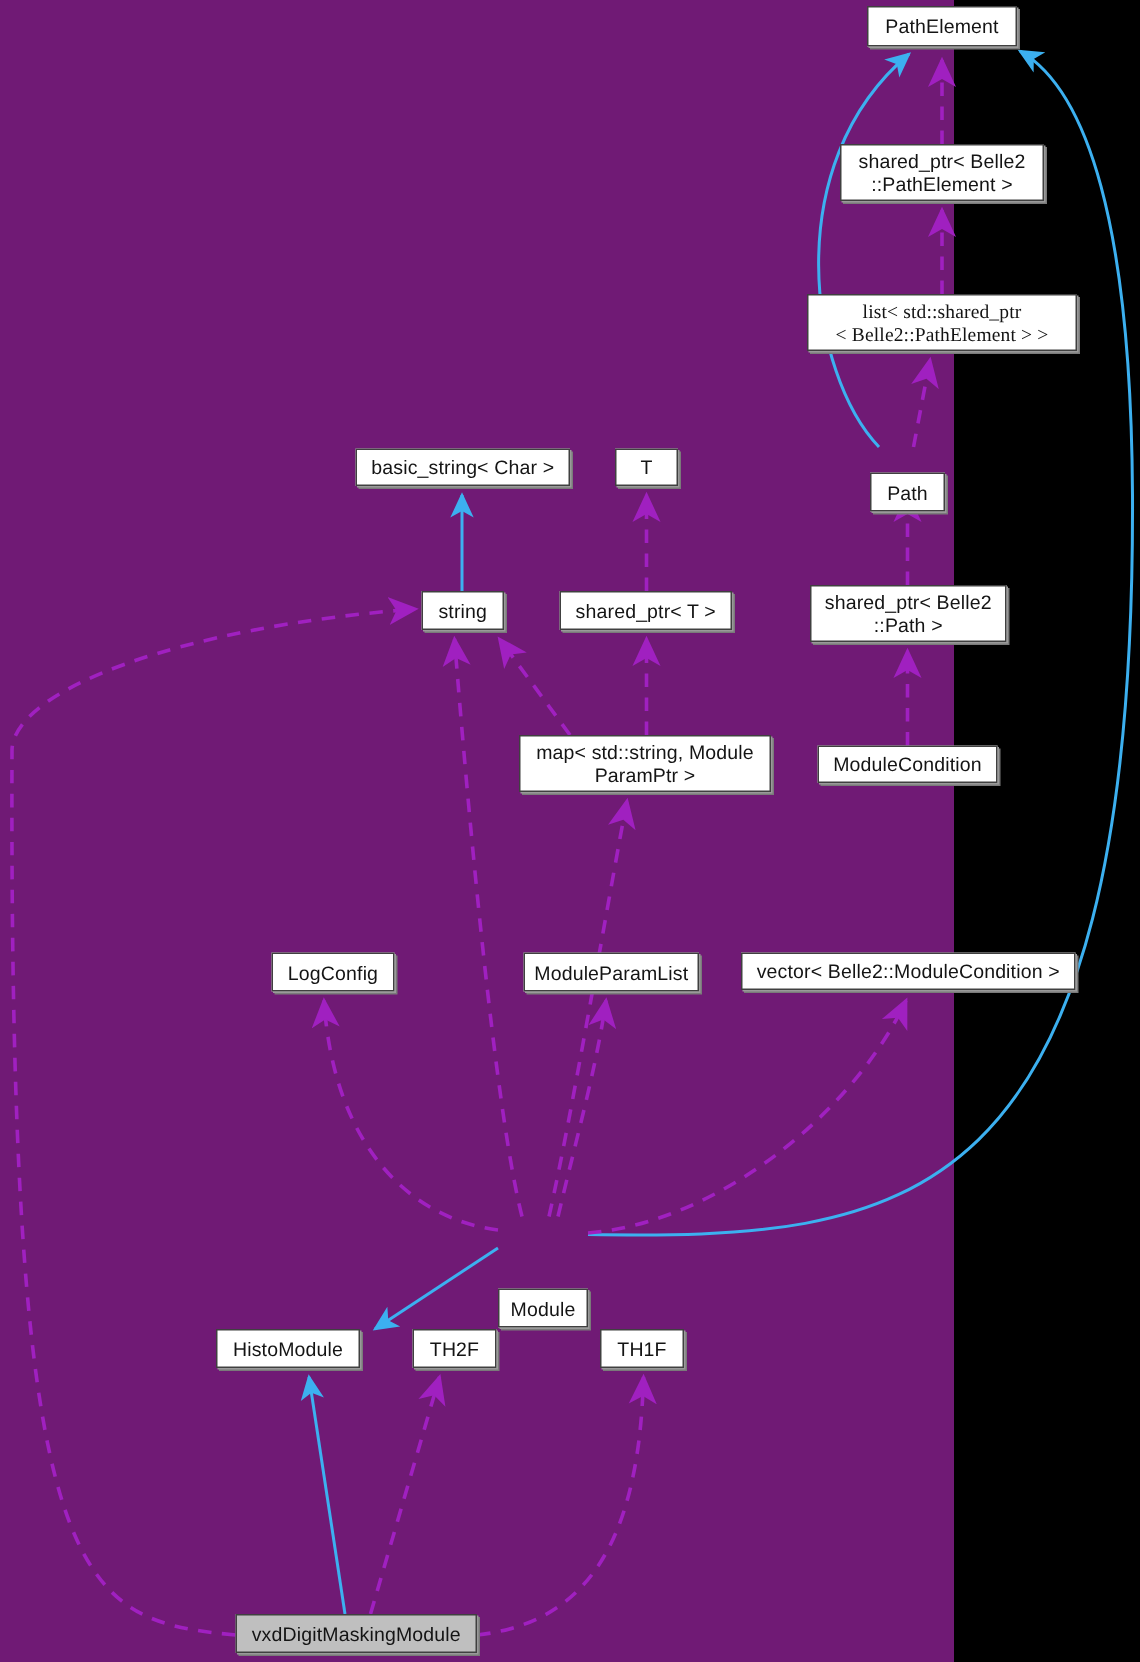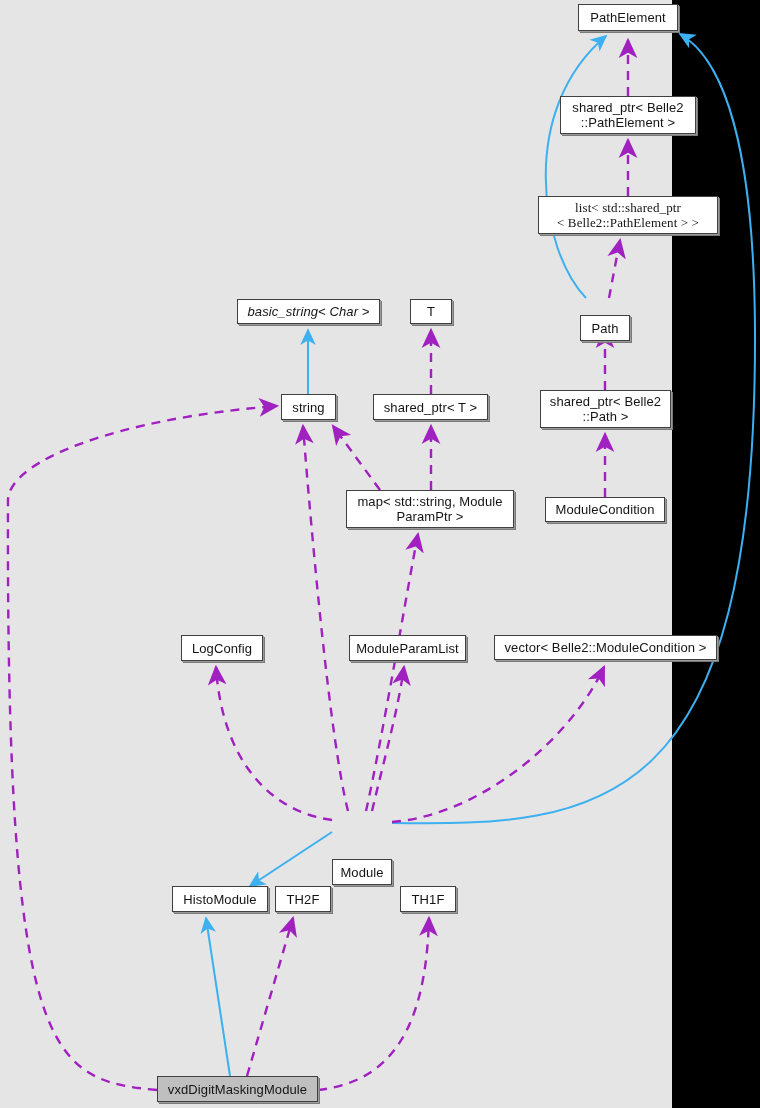--- a/index.html
+++ b/index.html
@@ -10,22 +10,21 @@
   body {
     width: 760px;
     height: 1108px;
     font-family: "Liberation Sans", sans-serif;
     overflow: hidden;
   }
   #diagram-root {
     position: relative;
     width: 636px;
     height: 1108px;
-    background: #e5e5e5;
-    padding-left: 36px;
+    background: #701a75;
   }
   svg#edge-layer {
     position: absolute;
     left: 0;
     top: 0;
     width: 760px;
     height: 1108px;
     pointer-events: none;
   }
   .uml-node {
@@ -94,32 +93,32 @@
       </g>
   </svg>
 
   <div id="nodes-group">
       <div class="uml-node" style="left: 578px; top: 4px; width: 100px; height: 27px;"><span class="node-label">PathElement</span></div>
       <div class="uml-node" style="left: 560px; top: 96px; width: 136px; height: 38px;"><span class="node-label">shared_ptr&lt; Belle2
 ::PathElement &gt;</span></div>
       <div class="uml-node" style="left: 538px; top: 196px; width: 180px; height: 38px; font-family: Liberation Serif, serif;"><span class="node-label">list&lt; std::shared_ptr
 &lt; Belle2::PathElement &gt; &gt;</span></div>
       <div class="uml-node" style="left: 580px; top: 315px; width: 50px; height: 26px;"><span class="node-label">Path</span></div>
-      <div class="uml-node" style="left: 237px; top: 299px; width: 143px; height: 25px; font-style: italic;"><span class="node-label">basic_string&lt; Char &gt;</span></div>
+      <div class="uml-node" style="left: 237px; top: 299px; width: 143px; height: 25px;"><span class="node-label">basic_string&lt; Char &gt;</span></div>
       <div class="uml-node" style="left: 410px; top: 299px; width: 42px; height: 25px;"><span class="node-label">T</span></div>
       <div class="uml-node" style="left: 281px; top: 394px; width: 55px; height: 26px;"><span class="node-label">string</span></div>
       <div class="uml-node" style="left: 373px; top: 394px; width: 115px; height: 26px;"><span class="node-label">shared_ptr&lt; T &gt;</span></div>
       <div class="uml-node" style="left: 540px; top: 390px; width: 131px; height: 38px;"><span class="node-label">shared_ptr&lt; Belle2
 ::Path &gt;</span></div>
       <div class="uml-node" style="left: 346px; top: 490px; width: 168px; height: 38px;"><span class="node-label">map&lt; std::string, Module
 ParamPtr &gt;</span></div>
       <div class="uml-node" style="left: 545px; top: 497px; width: 120px; height: 25px;"><span class="node-label">ModuleCondition</span></div>
       <div class="uml-node" style="left: 181px; top: 635px; width: 82px; height: 26px;"><span class="node-label">LogConfig</span></div>
       <div class="uml-node" style="left: 349px; top: 635px; width: 117px; height: 26px;"><span class="node-label">ModuleParamList</span></div>
       <div class="uml-node" style="left: 494px; top: 635px; width: 223px; height: 25px;"><span class="node-label">vector&lt; Belle2::ModuleCondition &gt;</span></div>
       <div class="uml-node" style="left: 332px; top: 811px; width: 60px; height: 26px; margin-top: 48px;"><span class="node-label">Module</span></div>
-      <div class="uml-node" style="left: 172px; top: 886px; width: 96px; height: 26px;"><span class="node-label">HistoModule</span></div>
+      <div class="uml-node" style="left: 144px; top: 886px; width: 96px; height: 26px;"><span class="node-label">HistoModule</span></div>
       <div class="uml-node" style="left: 275px; top: 886px; width: 56px; height: 26px;"><span class="node-label">TH2F</span></div>
       <div class="uml-node" style="left: 400px; top: 886px; width: 56px; height: 26px;"><span class="node-label">TH1F</span></div>
       <div class="uml-node highlight" style="left: 157px; top: 1076px; width: 161px; height: 26px;"><span class="node-label">vxdDigitMaskingModule</span></div>
     </div>
 
 </div>
 
 </body></html>

